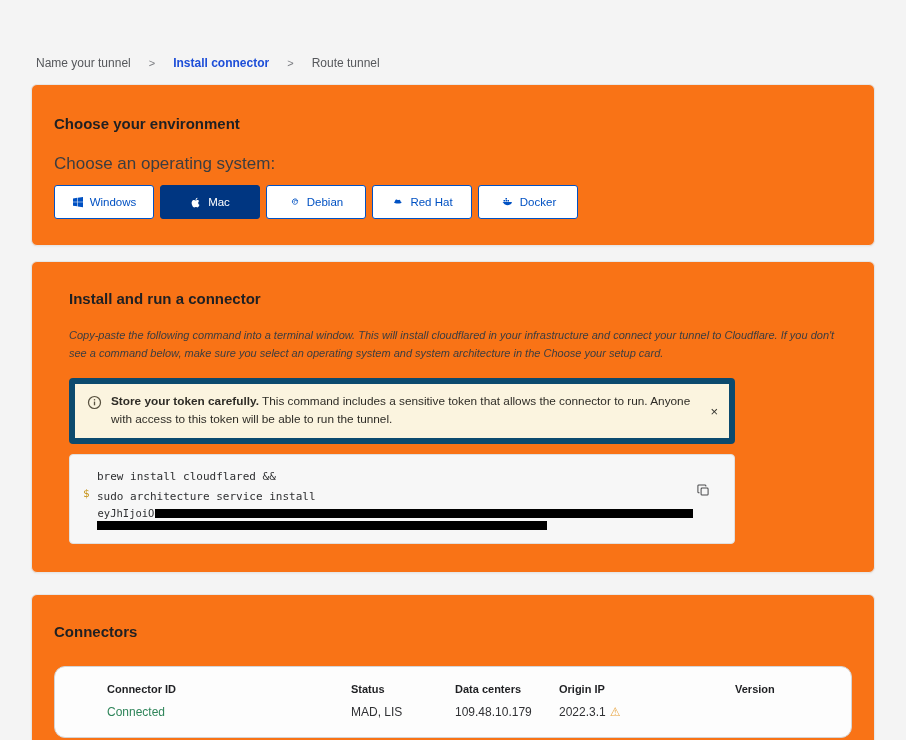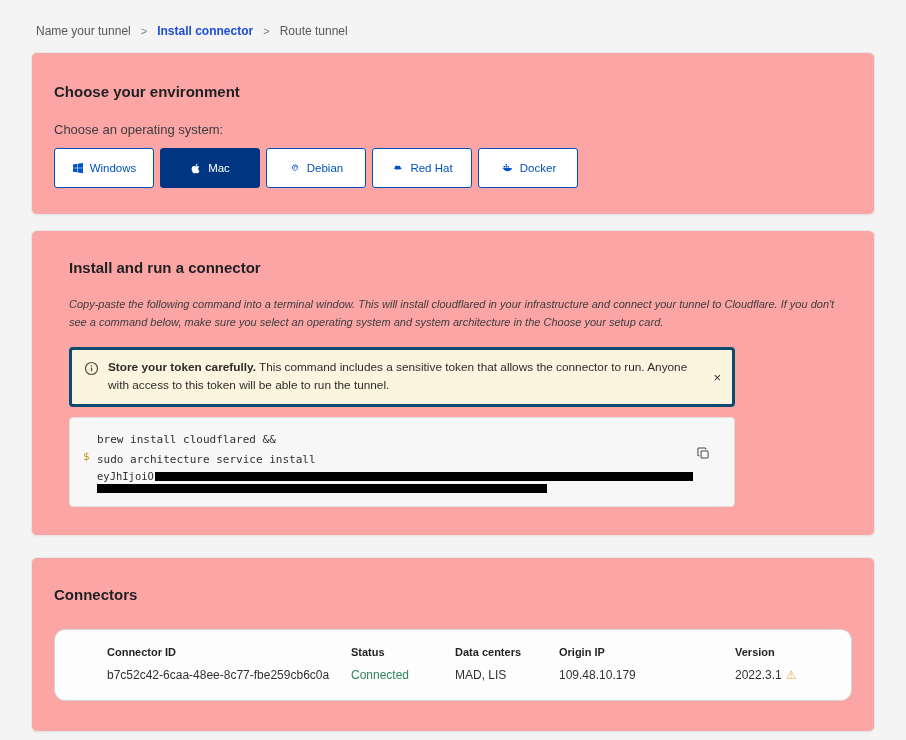--- a/index.html
+++ b/index.html
@@ -1,57 +1,57 @@
 <!DOCTYPE html>
 <html><head>
 <meta charset="utf-8">
 <style>
   * { margin:0; padding:0; box-sizing:border-box; }
   html,body { width:906px; }
   body { font-family:"Liberation Sans", sans-serif; background:#f4f4f4; color:#1f2023; }
   .page { width:906px; height:740px; overflow:hidden; background:#f4f4f4; }
 
   
-  .breadcrumb { padding:24px 0 0 36px; font-size:12px; color:#55575b; display:flex; gap:10px; align-items:center; }
+  .breadcrumb { padding:24px 0 0 36px; font-size:12px; color:#55575b; display:flex; gap:18px; align-items:center;margin-top:32px; }
   .breadcrumb .step { color:#55575b; }
   .breadcrumb .step.current { color:#1d4ed8; font-weight:700; }
   .breadcrumb .sep { color:#7a7c80; font-size:11px; }
 
   
-  .card { background:#fca5a5; border:1px solid #e6e6e6; border-radius:6px; margin:0 31px;
+  .card { background:#f97316; border:1px solid #e6e6e6; border-radius:6px; margin:0 31px;
           box-shadow:0 1px 2px rgba(0,0,0,0.04); }
   .card-title { font-size:15px; font-weight:700; color:#1f2023; }
 
   
   .card.env { margin-top:14px; padding:30px 28px 26px 22px; }
-  .env-label { font-size:13px; color:#3c3d40; margin-top:22px; margin-bottom:11px; }
+  .env-label { font-size:17px; color:#3c3d40; margin-top:22px; margin-bottom:11px; }
   .os-row { display:flex; gap:6px; }
-  .os-btn { width:100px; height:40px; display:flex; align-items:center; justify-content:center; gap:6px;
+  .os-btn { width:100px; height:34px; display:flex; align-items:center; justify-content:center; gap:6px;
             background:#ffffff; border:1px solid #0051c3; border-radius:3px; color:#0051c3;
             font-size:11.5px; font-family:inherit; cursor:pointer; }
   .os-btn .ic { display:flex; align-items:center; }
   .os-btn.selected { background:#003681; border-color:#003681; color:#ffffff; }
 
   
   .card.install { margin-top:15px; padding:28px 28px 28px 37px; }
   .install-desc { font-size:11px; color:#3c3d40; line-height:1.6; margin-top:20px; max-width:794px;font-style:italic; }
-  .alert { width:666px; margin-top:16px; background:#fbf4df; border:3px solid #0c4a6e; border-radius:4px;
+  .alert { width:666px; margin-top:16px; background:#fbf4df; border:6px solid #0c4a6e; border-radius:4px;
            padding:9px 34px 9px 12px; position:relative; display:flex; gap:9px; }
   .alert-text { font-size:11.8px; line-height:1.5; color:#2e2c26; }
   .alert-text b { font-weight:700; }
   .alert-close { position:absolute; right:11px; top:50%; transform:translateY(-50%); border:none; background:none;
                  font-size:13px; color:#33342f; cursor:pointer; line-height:1; }
   .alert-icon { padding-top:2px; }
 
   .codeblock { width:666px; margin-top:10px; background:#f7f7f7; border:1px solid #e0e0e0; border-radius:4px;
                padding:12px 40px 13px 27px; position:relative; font-family:"DejaVu Sans Mono", monospace;
                font-size:11px; color:#2e2f31; }
   .codeblock .prompt { position:absolute; left:13px; top:32px; color:#c8961e; }
   .codeblock .line { line-height:20px; white-space:pre; }
-  .codeblock .tokline { line-height:12px; font-size:10.5px; white-space:nowrap; }
+  .codeblock .tokline { line-height:12px; font-size:10.5px; white-space:nowrap;text-align:center; }
   .redact1 { display:inline-block; width:538px; height:9px; background:#000; vertical-align:middle; margin-left:1px; }
   .redact2 { display:block; width:450px; height:9px; background:#000; margin-top:2px; }
   .copy-btn { position:absolute; right:22px; top:26px; background:none; border:none; cursor:pointer; padding:2px; }
 
   
   .card.connectors { margin-top:21px; padding:28px 22px 30px 22px; }
   .table { margin-top:26px; border:1px solid #d4d4d4; background:#fdfdfd; border-radius:11px;
            padding:16px 13px 18px 52px; }
   .trow { display:grid; grid-template-columns:244px 104px 104px 176px 1fr; align-items:center; }
   .trow.head { font-size:11px; font-weight:700; color:#1f2023; margin-bottom:10px; }
@@ -164,21 +164,20 @@
     <h2 class="card-title">Connectors</h2>
     <div class="table">
       <div class="trow head">
         <div>Connector ID</div>
         <div>Status</div>
         <div>Data centers</div>
         <div>Origin IP</div>
         <div>Version</div>
       </div>
       <div class="trow data">
-        <div>b7c52c42-6caa-48ee-8c77-fbe259cb6c0a</div>
         <div class="status-connected">Connected</div>
         <div>MAD, LIS</div>
         <div>109.48.10.179</div>
         <div><span>2022.3.1</span><span class="version-warn">⚠</span></div>
       </div>
     </div>
   </section>
 
 </div>
 

